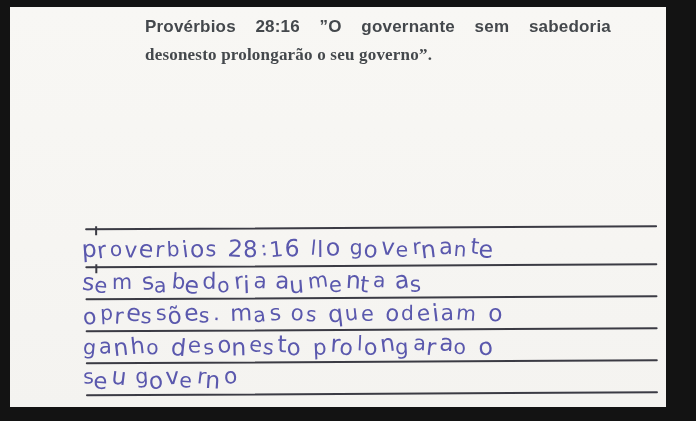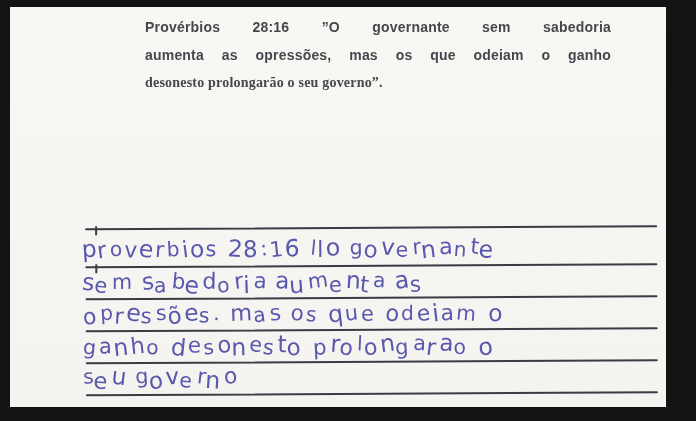--- a/index.html
+++ b/index.html
@@ -8,21 +8,21 @@
     background:#131313;
     font-family:"Liberation Sans",sans-serif;
   }
   .paper{
     position:absolute;left:10px;top:7px;width:656px;height:400px;
     background:linear-gradient(180deg,#f8f7f4 0%,#f6f5f2 60%,#f4f3f0 100%);
   }
   
   .verse{
     position:absolute;left:135px;width:466px;
-    color:#44484c;font-weight:700;font-size:14px;
+    color:#44484c;font-weight:700;font-size:17px;
     letter-spacing:.2px;
   }
   .verse .vline{display:block;}
   .verse .just{text-align:justify;text-align-last:justify;}
   .verse .last{text-align:left;font-family:Liberation Serif, serif;}
   #verse1{top:6px;}
   #verse1 .vline{line-height:28px;height:28px;}
   #verse2{top:128px;}
   #verse2 .vline{line-height:30px;height:30px;}
   
@@ -46,21 +46,20 @@
     white-space:nowrap;
   }
 </style>
 </head>
 <body>
 
 <div class="paper">
 
   <div class="verse" id="verse1">
     <span class="vline just">Provérbios 28:16 ”O governante sem sabedoria</span>
-    <span class="vline just">aumenta as opressões, mas os que odeiam o ganho</span>
     <span class="vline last">desonesto prolongarão o seu governo”.</span>
   </div>
 
   <div class="verse" id="verse2">
   </div>
 
   <div class="hand-section">
     <div class="rule" style="top:220px">
       <div class="rule-tick"></div>
     </div>

